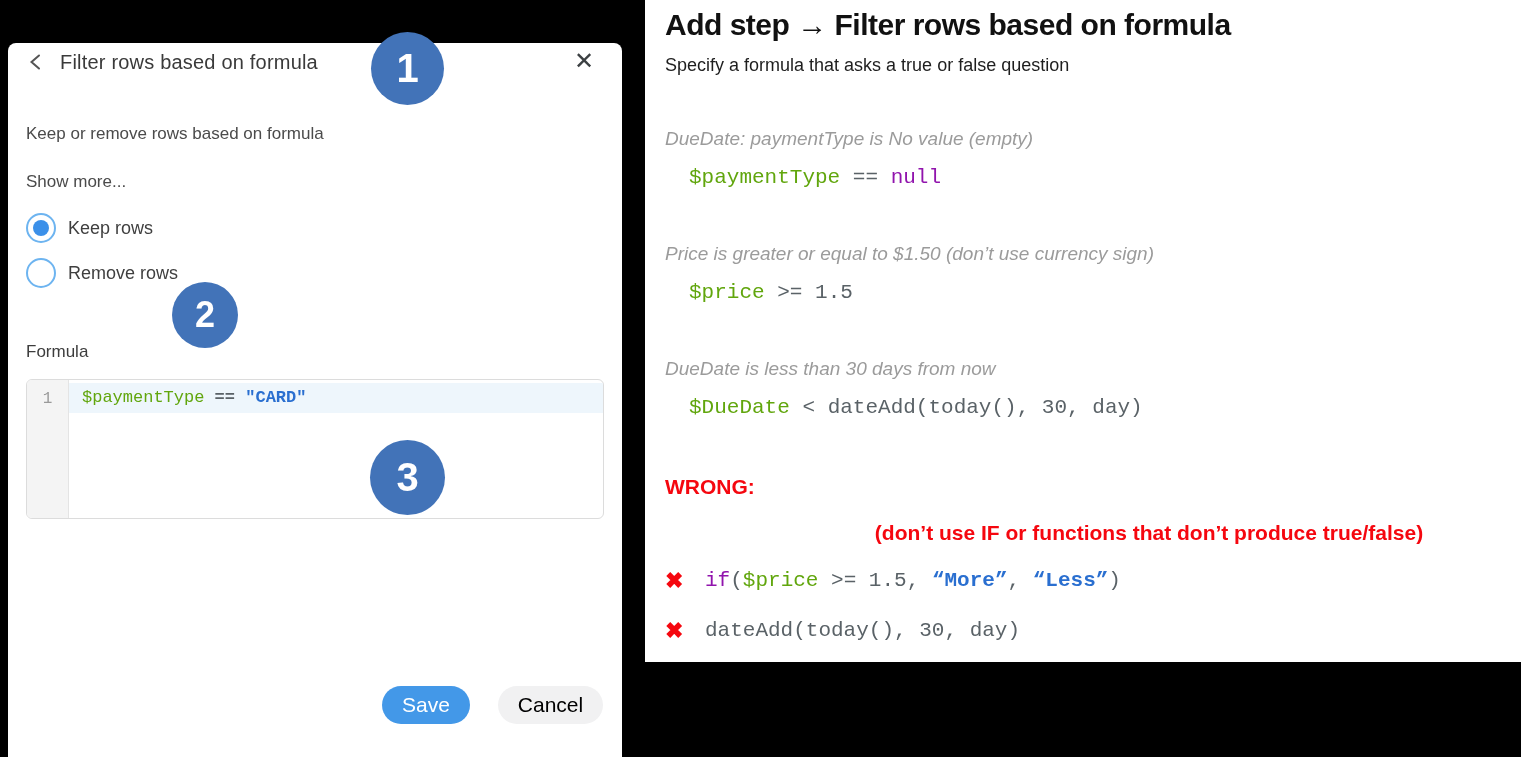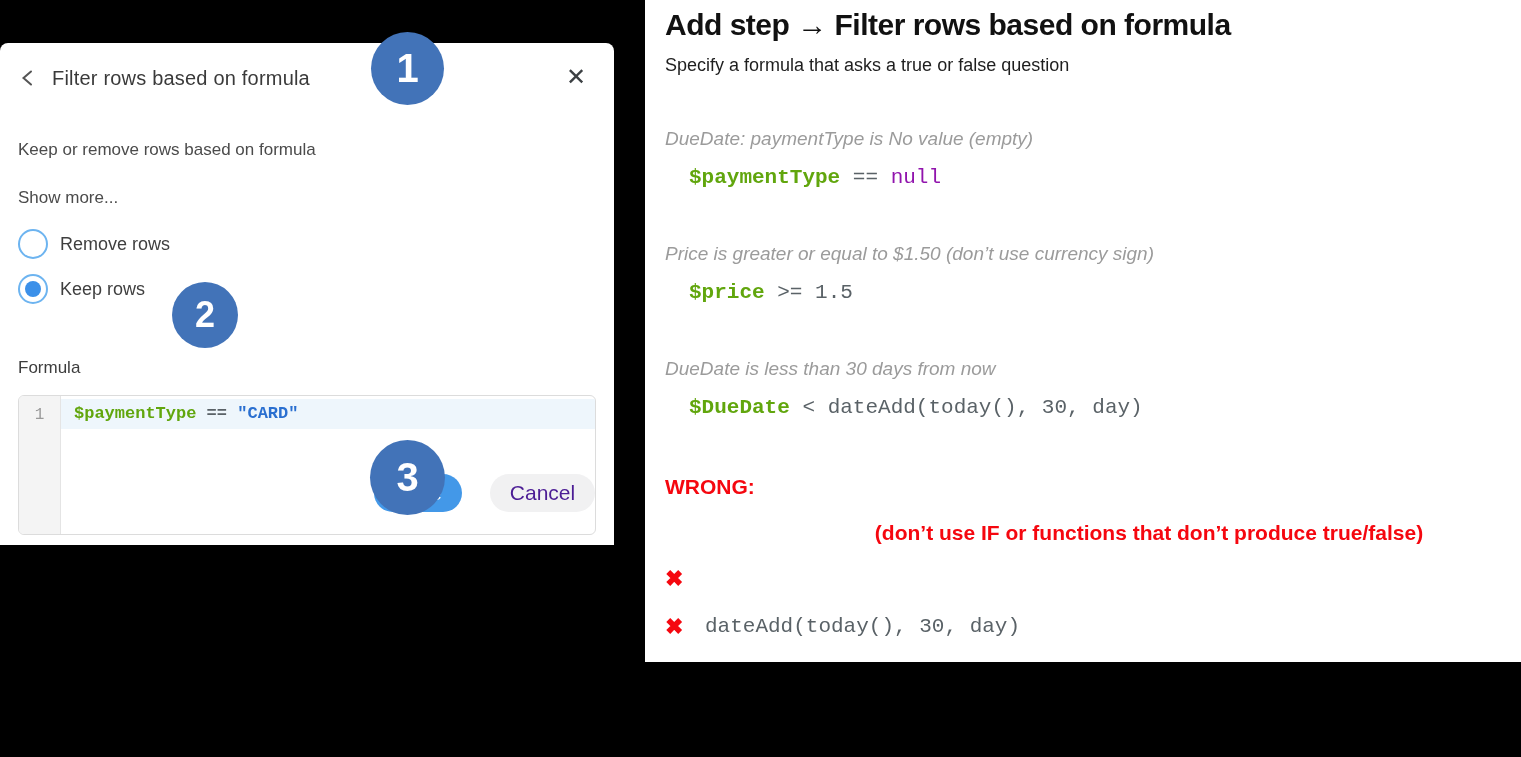--- a/index.html
+++ b/index.html
@@ -6,23 +6,23 @@
   html,body { width:1521px; height:757px; }
   body {
     position:relative;
     background:#000;
     font-family:"Liberation Sans", sans-serif;
     overflow:hidden;
   }
 
   
   .dialog {
-    position:absolute; left:0; top:43px; width:614px; height:502px;
+    position:absolute; left:8px; top:43px; width:614px; height:714px;
     background:#fff; border-radius:8px 8px 0 0;
-    padding:20px 18px;
+    padding:4px 18px;
   }
   .dlg-header { display:flex; align-items:center; position:relative; height:30px; }
   .back-btn { width:20px; height:20px; display:flex; align-items:center; justify-content:center; cursor:pointer; }
   .dlg-title { margin-left:14px; font-size:20px; color:#3a3a3a; letter-spacing:.2px; }
   .close-btn {
     position:absolute; right:10px; top:0px;
     font-size:24px; font-weight:400; color:#3c4043; line-height:28px; cursor:pointer;
   }
   .dlg-desc { margin-top:45px; font-size:17px; color:#4b4b4b; line-height:24px; }
   .show-more { margin-top:24px; font-size:17px; color:#4b4b4b; line-height:24px;
@@ -53,21 +53,21 @@
   .code-line {
     height:30px; line-height:30px; padding-left:13px;
     background:var(--active-line);
     font-family:"Liberation Mono","DejaVu Sans Mono",monospace;
     font-size:17px; font-weight:700; white-space:pre;
   }
   .dlg-buttons { position:absolute; right:19px; bottom:33px; display:flex; gap:28px; }
   .btn { height:38px; border:none; border-radius:19px; font-size:21px;
          font-family:"Liberation Sans",sans-serif; cursor:pointer; }
   .btn-save { width:88px; background:var(--save-blue); color:#fff; }
-  .btn-cancel { width:105px; background:#f1f1f2; color:#4c1d95; }
+  .btn-cancel { width:105px; background:#f1f1f2; color:#000000; }
 
   
   .badge {
     position:absolute; border-radius:50%; background:var(--badge-blue);
     color:#fff; font-weight:700; display:flex; align-items:center; justify-content:center;
     z-index:10;
   }
   .badge-1 { left:371px; top:32px;  width:73px; height:73px; font-size:40px; }
   .badge-2 { left:172px; top:282px; width:66px; height:66px; font-size:36px; }
   .badge-3 { left:370px; top:440px; width:75px; height:75px; font-size:40px; }
@@ -90,21 +90,21 @@
   .wrong-heading { margin-top:52px; font-size:21px; font-weight:700; color:var(--red); line-height:26px; }
   .wrong-note { margin-top:20px; font-size:21px; font-weight:700; color:var(--red); line-height:26px;text-align:center; }
   .wrong-item { margin-top:20px; display:flex; align-items:center; }
   .x-icon { font-size:22px; color:var(--red); font-weight:700; width:40px; flex:0 0 auto; }
   .wrong-code {
     font-family:"Liberation Mono","DejaVu Sans Mono",monospace;
     font-size:21px; line-height:30px; white-space:pre;
   }
 
   
-  .tok-variable { color:var(--green); font-weight:700; }
+  .tok-variable { color:var(--green); font-weight:400; }
   .tok-keyword  { color:var(--purple); font-weight:400; }
   .tok-string   { color:var(--string-blue); font-weight:700; }
   .tok-operator { color:var(--code-gray); font-weight:400; }
   .code-line .tok-operator { font-weight:700; }
 </style>
 </head>
 <body>
 
 <div class="dialog">
   <div class="dlg-header">
@@ -115,31 +115,31 @@
     </span>
     <span class="dlg-title">Filter rows based on formula</span>
     <span class="close-btn">✕</span>
   </div>
 
   <div class="dlg-desc">Keep or remove rows based on formula</div>
 
   <span class="show-more">Show more...</span>
 
 
+  <div class="radio-row selected">
+    <span class="radio-outer">
+        <span class="radio-dot"></span>
+      </span>
+    <span class="radio-label">Keep rows</span>
+  </div>
   <div class="radio-row">
     <span class="radio-outer">
         <span class="radio-dot"></span>
       </span>
     <span class="radio-label">Remove rows</span>
-  </div>
-  <div class="radio-row selected">
-    <span class="radio-outer">
-        <span class="radio-dot"></span>
-      </span>
-    <span class="radio-label">Keep rows</span>
   </div>
 
   <div class="formula-label">Formula</div>
 
   <div class="editor">
     <div class="gutter">
       <div>1</div>
     </div>
     <div class="code-area">
       <div class="code-line"><span class="tok tok-variable">$paymentType</span><span class="tok tok-operator"> == </span><span class="tok tok-string">"CARD"</span></div>
@@ -173,18 +173,19 @@
   <div class="example">
     <div class="example-comment">DueDate is less than 30 days from now</div>
     <div class="code-sample"><span class="tok tok-variable">$DueDate</span><span class="tok tok-operator"> &lt; dateAdd(today(), 30, day)</span></div>
   </div>
 
   <div class="wrong-heading">WRONG:</div>
   <div class="wrong-note">(don’t use IF or functions that don’t produce true/false)</div>
 
   <div class="wrong-item">
     <span class="x-icon">✖</span>
+    <span class="wrong-code"><span class="tok tok-keyword">if</span><span class="tok tok-operator">(</span><span class="tok tok-variable">$price</span><span class="tok tok-operator"> &gt;= 1.5, </span><span class="tok tok-string">“More”</span><span class="tok tok-operator">, </span><span class="tok tok-string">“Less”</span><span class="tok tok-operator">)</span></span>
   </div>
   <div class="wrong-item">
     <span class="x-icon">✖</span>
     <span class="wrong-code"><span class="tok tok-operator">dateAdd(today(), 30, day)</span></span>
   </div>
 </div>
 
 </body></html>

